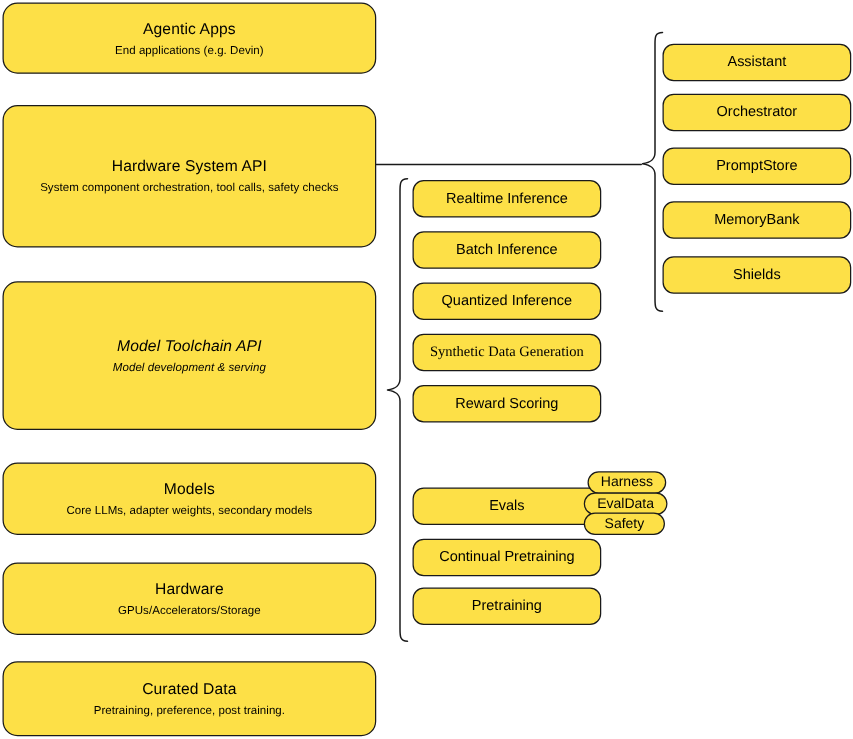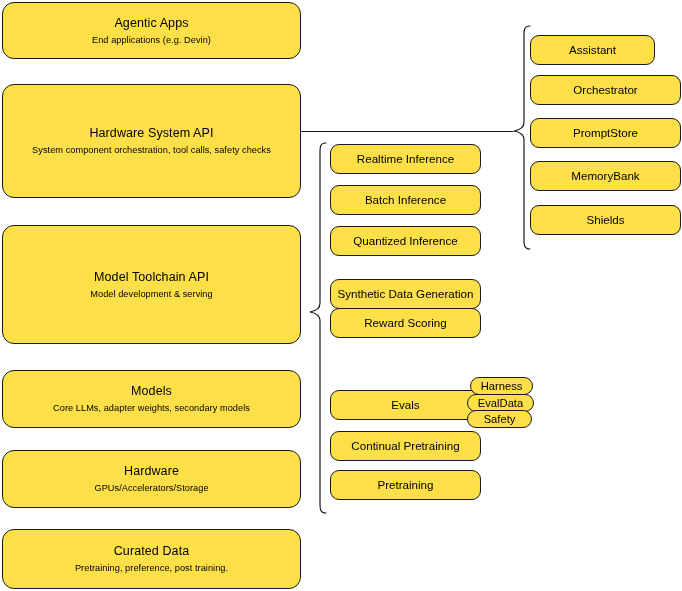--- a/index.html
+++ b/index.html
@@ -102,21 +102,21 @@
   <div class="node layer" style="left:2px; top:2px; width:299px; height:57px;">
     <div class="title">Agentic Apps</div>
     <div class="subtitle">End applications (e.g. Devin)</div>
   </div>
 
   <div class="node layer" style="left:2px; top:84px; width:299px; height:114px;">
     <div class="title">Hardware System API</div>
     <div class="subtitle">System component orchestration, tool calls, safety checks</div>
   </div>
 
-  <div class="node layer" style="left:2px; top:225px; width:299px; height:119px;">
+  <div class="node layer" style="left:2px; top:225px; width:299px; height:119px;font-style:italic;">
     <div class="title">Model Toolchain API</div>
     <div class="subtitle">Model development &amp; serving</div>
   </div>
 
   <div class="node layer" style="left:2px; top:370px; width:299px; height:58px;">
     <div class="title">Models</div>
     <div class="subtitle">Core LLMs, adapter weights, secondary models</div>
   </div>
 
   <div class="node layer" style="left:2px; top:450px; width:299px; height:58px;">
@@ -155,21 +155,21 @@
 
   <div class="node pill" style="left:330px; top:144px; width:151px; height:30px;">
     <span>Realtime Inference</span>
   </div>
   <div class="node pill" style="left:330px; top:185px; width:151px; height:30px;">
     <span>Batch Inference</span>
   </div>
   <div class="node pill" style="left:330px; top:226px; width:151px; height:30px;">
     <span>Quantized Inference</span>
   </div>
-  <div class="node pill" style="left:330px; top:279px; width:151px; height:30px;">
+  <div class="node pill" style="left:330px; top:267px; width:151px; height:30px;font-family:Liberation Serif, serif;">
     <span>Synthetic Data Generation</span>
   </div>
   <div class="node pill" style="left:330px; top:308px; width:151px; height:30px;">
     <span>Reward Scoring</span>
   </div>
   <div class="node pill" style="left:330px; top:390px; width:151px; height:30px;">
     <span>Evals</span>
   </div>
   <div class="node pill" style="left:330px; top:470px; width:151px; height:30px;">
     <span>Pretraining</span>
@@ -181,21 +181,21 @@
   <div class="node chip" style="left:470px; top:377px; width:63px; height:18px;">
     <span>Harness</span>
   </div>
   <div class="node chip" style="left:467px; top:394px; width:67px; height:18px;">
     <span>EvalData</span>
   </div>
   <div class="node chip" style="left:467px; top:410px; width:65px; height:18px;">
     <span>Safety</span>
   </div>
 
-  <div class="node comp" style="left:530px; top:35px; width:125px; height:30px;">
+  <div class="node comp" style="left:530px; top:35px; width:151px; height:30px;">
     <span>Assistant</span>
   </div>
   <div class="node comp" style="left:530px; top:75px; width:151px; height:30px;">
     <span>Orchestrator</span>
   </div>
   <div class="node comp" style="left:530px; top:118px; width:151px; height:30px;">
     <span>PromptStore</span>
   </div>
   <div class="node comp" style="left:530px; top:161px; width:151px; height:30px;">
     <span>MemoryBank</span>

